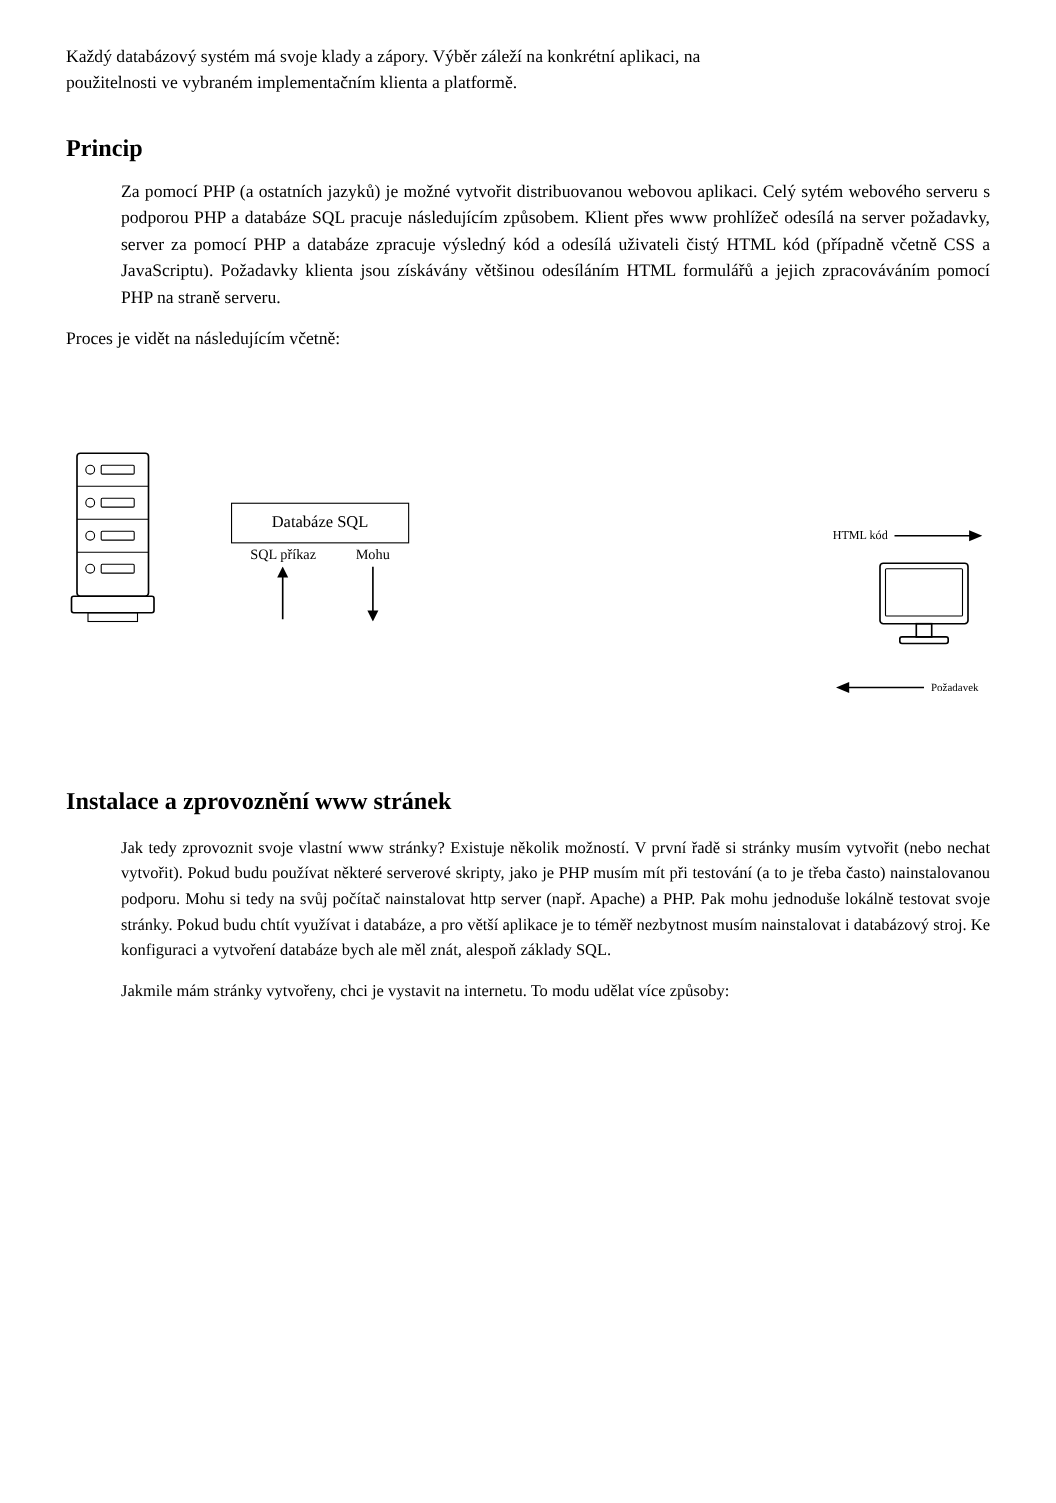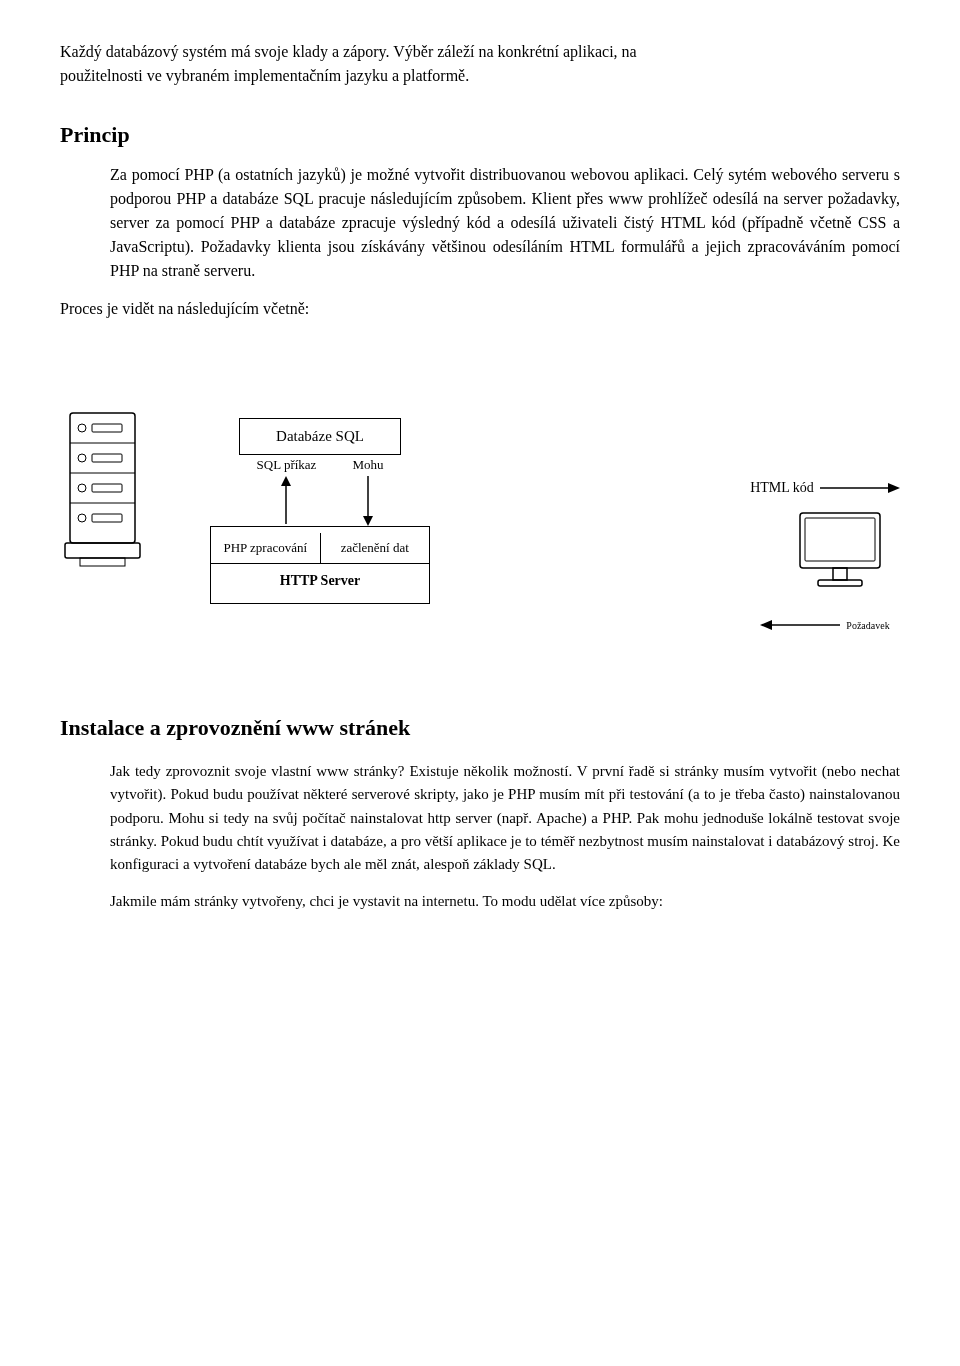--- a/index.html
+++ b/index.html
@@ -96,21 +96,21 @@
       font-size: 22px;
       font-weight: bold;
       margin: 30px 0 16px 0;
     }
   </style>
 </head>
 <body>
 
 <p class="intro-text">
   <span>Každý databázový systém má svoje klady a zápory. Výběr záleží na konkrétní aplikaci, na</span><br>
-  <span>použitelnosti ve vybraném implementačním jazyku a platformě.</span>
+  <span>použitelnosti ve vybraném implementačním klienta a platformě.</span>
 </p>
 
 <h2 class="section-heading">Princip</h2>
 
 <p class="body-text" style="margin-left: 50px;">Za pomocí PHP (a ostatních jazyků) je možné vytvořit distribuovanou webovou aplikaci. Celý sytém webového serveru s podporou PHP a databáze SQL pracuje následujícím způsobem. Klient přes www prohlížeč odesílá na server požadavky, server za pomocí PHP a databáze zpracuje výsledný kód a odesílá uživateli čistý HTML kód (případně včetně CSS a JavaScriptu). Požadavky klienta jsou získávány většinou odesíláním HTML formulářů a jejich zpracováváním pomocí PHP na straně serveru.</p>
 
 <p class="body-text">Proces je vidět na následujícím včetně:</p>
 
 <div class="diagram-container">
 
@@ -157,38 +157,27 @@
         <div style="display:flex; flex-direction:column; align-items:center; margin-left: 10px;">
           <div style="font-size:13px; margin-bottom:2px;">Mohu</div>
 
           <svg width="20" height="50" viewBox="0 0 20 50">
             <line x1="10" y1="0" x2="10" y2="43" stroke="#000" stroke-width="1.5"></line>
             <polygon points="10,50 5,40 15,40" fill="#000"></polygon>
           </svg>
         </div>
       </div>
 
-      <div class="http-server-box">
-        <div class="http-inner-row">
-          <div class="http-cell">
-            <span>PHP zpracování</span>
-          </div>
-          <div class="http-cell">
-            <span>začlenění dat</span>
-          </div>
-        </div>
-        <div class="http-bottom">HTTP Server</div>
-      </div>
     </div>
   </div>
 
   <div style="display:flex; flex-direction:column; align-items:center; margin-left: 20px; justify-content: center; margin-top: 90px;">
 
     <div class="h-arrow-row">
-      <span style="font-size:14px;text-align:center;">HTML kód</span>
+      <span style="font-size:11px;text-align:center;">HTML kód</span>
       <svg width="80" height="20" viewBox="0 0 80 20">
         <line x1="0" y1="10" x2="70" y2="10" stroke="#000" stroke-width="1.5"></line>
         <polygon points="80,10 68,5 68,15" fill="#000"></polygon>
       </svg>
     </div>
 
     <div style="margin: 10px 0 10px 0; margin-left: 40px;">
       <svg width="110" height="90" viewBox="0 0 110 90">
 
         <rect x="10" y="5" width="80" height="55" rx="3" fill="none" stroke="#000" stroke-width="1.5"></rect>

